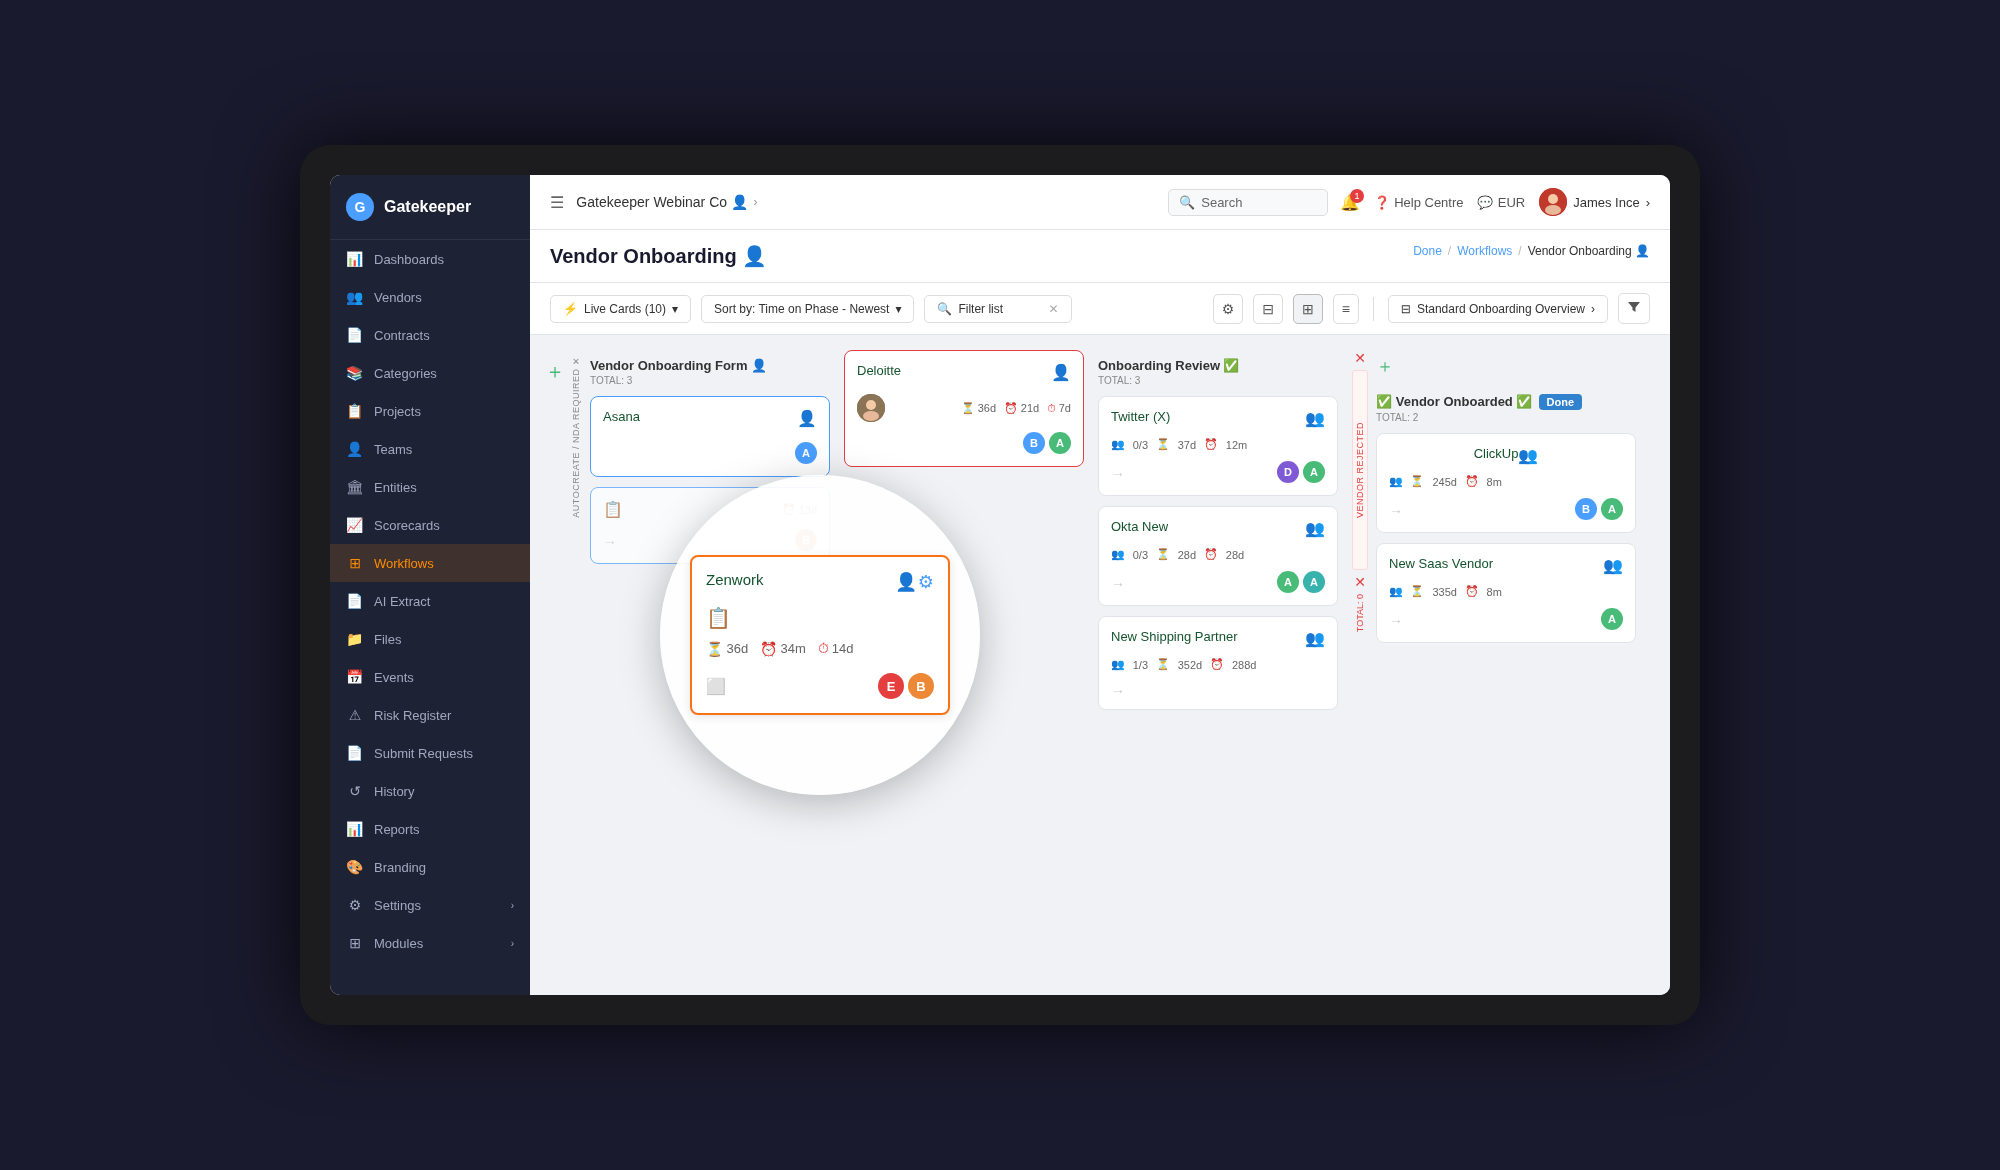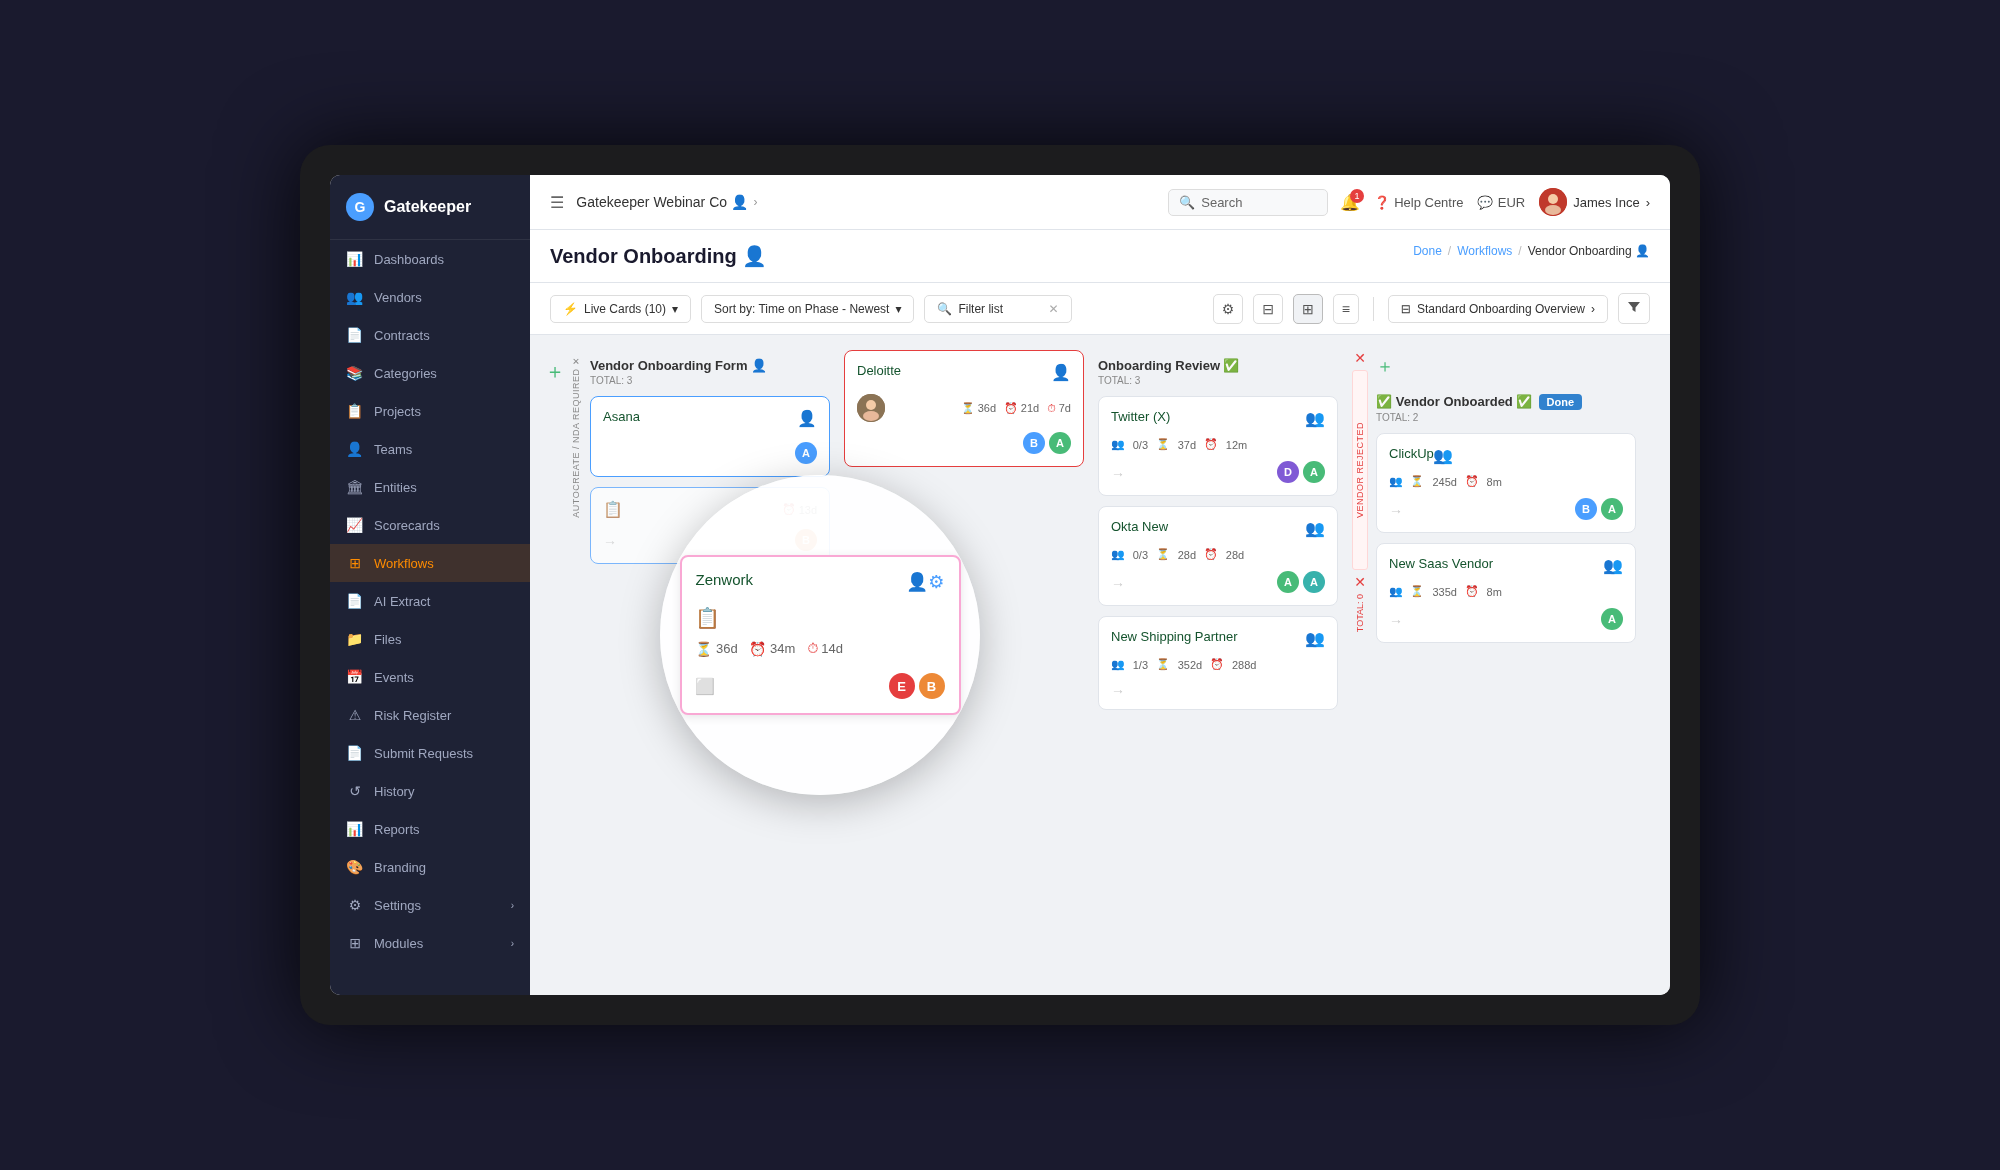--- a/index.html
+++ b/index.html
@@ -433,25 +433,25 @@
       box-shadow: 0 8px 40px rgba(0,0,0,0.25);
       left: 130px;
       top: 140px;
       display: flex;
       align-items: center;
       justify-content: center;
       overflow: hidden;
       z-index: 10;
     }
     .zoom-card {
-      width: 281px;
+      width: 260px;
       background: white;
       border-radius: 8px;
       padding: 14px;
-      border: 2px solid #f9a8d4;
+      border: 2px solid #f97316;
       box-shadow: 0 2px 10px rgba(0,0,0,0.1);
     }
     .zoom-card .card-title {
       font-size: 15px;
     }
     .zoom-card .card-stats {
       font-size: 13px;
       margin: 10px 0;
     }
     .zoom-card .card-footer {
@@ -838,21 +838,21 @@
               <div class="column-header">
                 <div class="column-title">
                   <span>✅ Vendor Onboarded ✅</span>
                   <span class="done-badge">Done</span>
                 </div>
                 <div class="column-total">TOTAL: 2</div>
               </div>
               <div class="column-cards">
 
                 <div class="card">
-                  <div style="display:flex;justify-content:flex-start;align-items:flex-start;">
+                  <div style="display:flex;justify-content:center;align-items:flex-start;">
                     <div class="card-title">ClickUp</div>
                     <div style="color:#4a9eff;font-size:16px;">👥</div>
                   </div>
                   <div style="display:flex;align-items:center;gap:8px;margin:6px 0;font-size:11px;color:#666;">
                     <span>👥</span>
                     <span class="hourglass">⏳</span>
                       <span>245d</span>
                     <span class="clock-icon">⏰</span>
                       <span>8m</span>
                   </div>

